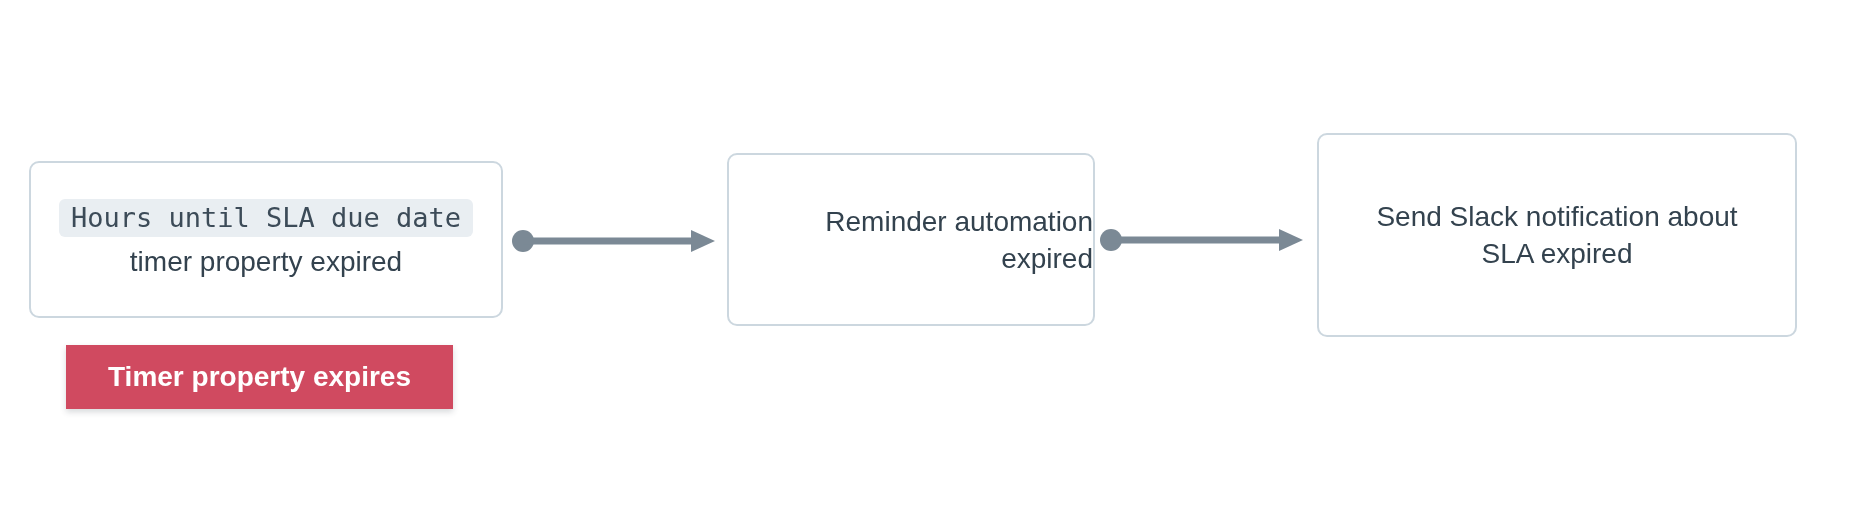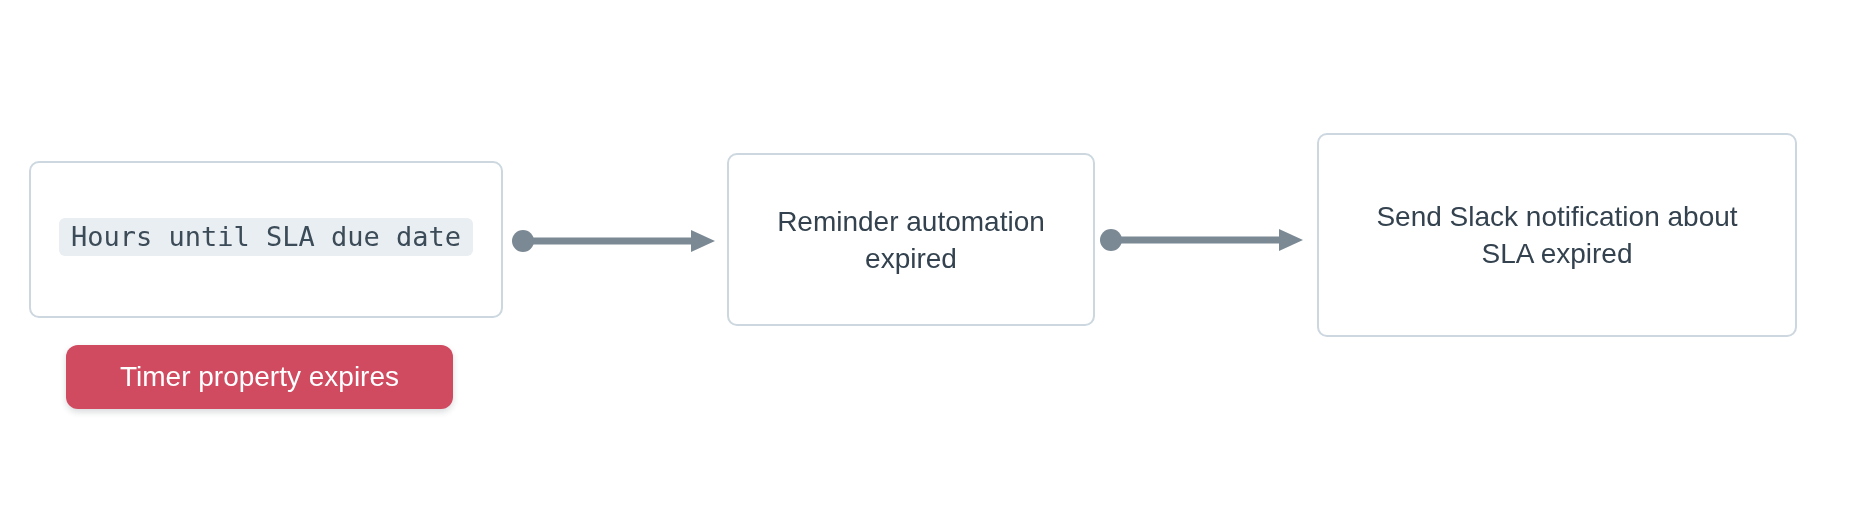--- a/index.html
+++ b/index.html
@@ -23,21 +23,21 @@
     display: flex;
     flex-direction: column;
     align-items: center;
     justify-content: center;
     text-align: center;
     color: var(--node_text, #33424e);
     font-size: 28px;
     line-height: 37px;
   }
   #node-trigger { left: 29px;  top: 161px; width: 474px; height: 157px; }
-  #node-automation { left: 727px;  top: 153px; width: 368px; height: 173px; }
+  #node-automation { left: 727px;  top: 153px; width: 368px; height: 173px; align-items: flex-end; }
   #node-action { left: 1317px; top: 133px; width: 480px; height: 204px; text-align: center; }
 
   .node-line { display: block; }
 
   .code-chip {
     display: block;
     font-family: "DejaVu Sans Mono", "Liberation Mono", monospace;
     background: var(--code_bg, #e9eef2);
     color: var(--code_text, #3c4b58);
     border-radius: 6px;
@@ -51,27 +51,27 @@
   .badge {
     position: absolute;
     left: 66px;
     top: 345px;
     width: 387px;
     height: 64px;
     box-sizing: border-box;
     background: var(--badge_bg, #d04a60);
     color: var(--badge_text, #ffffff);
     border: none;
-    border-radius: 12px;
+    border-radius: 0;
     display: flex;
     align-items: center;
     justify-content: center;
     font-family: inherit;
     font-size: 28px;
-    font-weight: 400;
+    font-weight: 700;
     box-shadow: 0 3px 6px rgba(40, 50, 60, 0.18);
     cursor: pointer;
   }
 
   .connector {
     position: absolute;
     display: block;
   }
   #connector-1 { left: 505px;  top: 224px; }
   #connector-2 { left: 1093px; top: 223px; }
@@ -80,20 +80,21 @@
   .connector line    { stroke: var(--connector, #7b8995); stroke-width: 7; }
   .connector polygon { fill: var(--connector, #7b8995); }
 </style>
 </head>
 <body>
 
 <div class="canvas">
 
   <div class="node" id="node-trigger">
     <span class="code-chip">Hours until SLA due date</span>
+    <span class="node-line">timer property expired</span>
   </div>
 
   <button class="badge">
     <span>Timer property expires</span>
   </button>
 
   <svg class="connector" id="connector-1" width="212" height="34" viewBox="0 0 212 34">
     <circle cx="18" cy="17" r="11"></circle>
     <line x1="18" y1="17" x2="188" y2="17"></line>
     <polygon points="186,6 210,17 186,28"></polygon>

